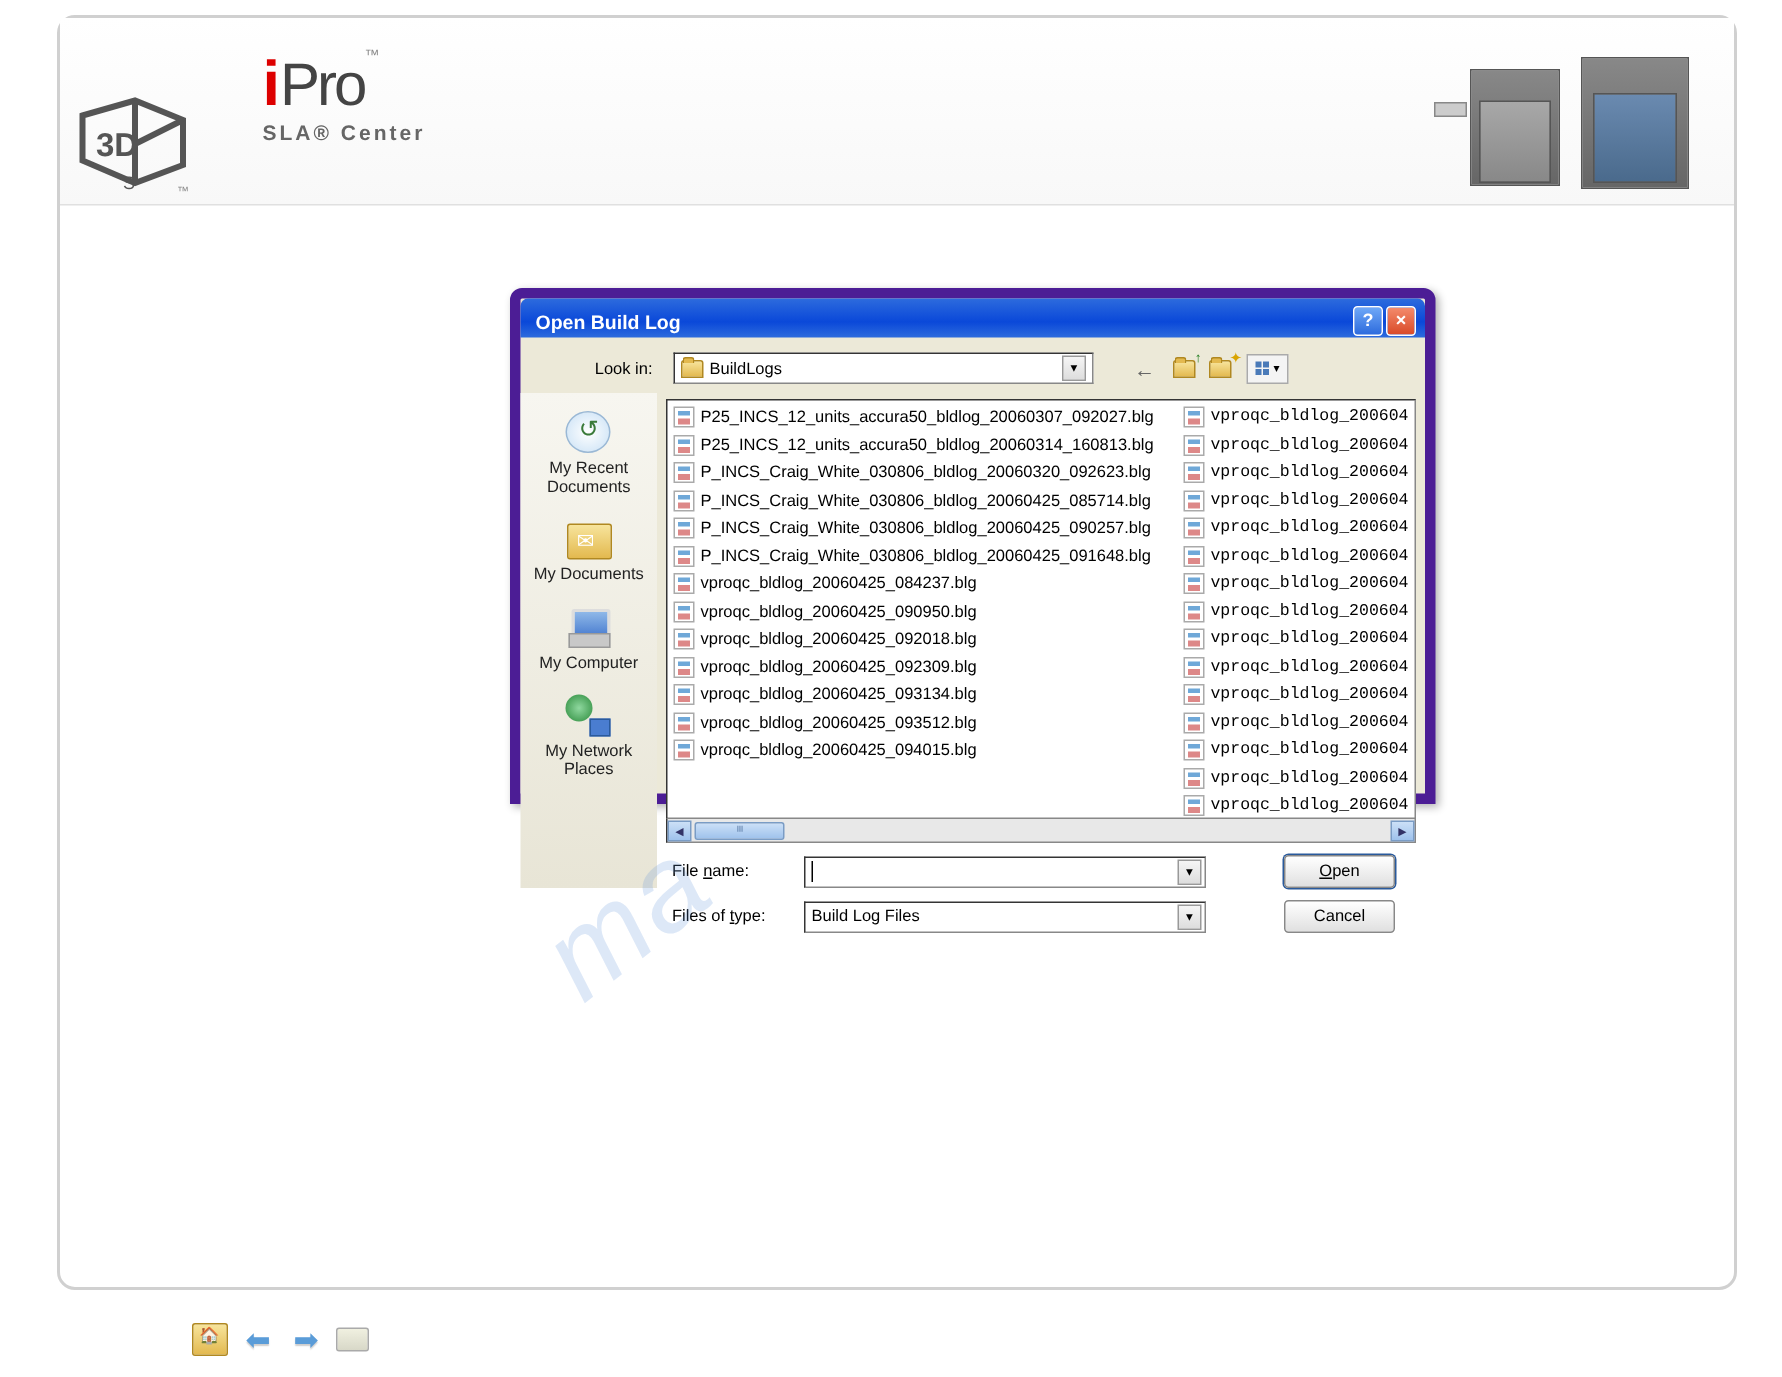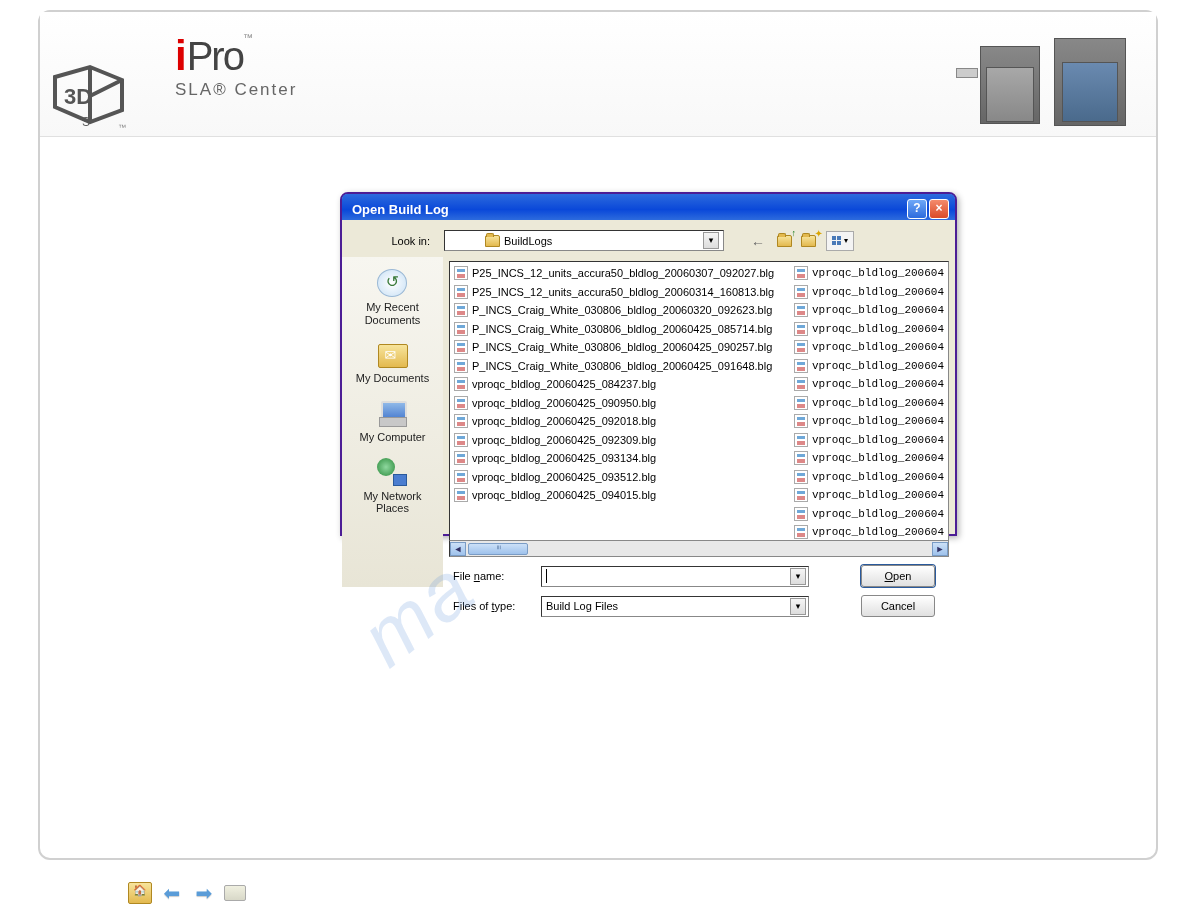--- a/index.html
+++ b/index.html
@@ -37,40 +37,40 @@
     height: 70px;
   }
   .logo-ipro {
     position: absolute;
     top: 20px;
     left: 135px;
   }
   .logo-ipro .dot { color: #d00; font-weight: bold; font-size: 42px; }
   .logo-ipro .ipro-text { font-size: 40px; font-weight: normal; color: #444; letter-spacing: -2px; }
   .logo-ipro .tm { font-size: 10px; color: #888; vertical-align: top; }
-  .logo-ipro .sub { font-size: 17px; color: #666; letter-spacing: 2px; font-weight: normal; }
+  .logo-ipro .sub { font-size: 14px; color: #666; letter-spacing: 2px; font-weight: bold; }
   .printers {
     position: absolute;
     right: 20px;
     top: 20px;
     width: 180px;
     height: 95px;
   }
   .printer-box {
     position: absolute;
     background: linear-gradient(#888, #666);
     border: 1px solid #555;
   }
   .dialog {
     position: absolute;
     top: 180px;
     left: 300px;
     width: 617px;
     height: 344px;
-    border: 2px solid #4c1d95;
+    border: 7px solid #4c1d95;
     border-radius: 8px 8px 0 0;
     background: #ece9d8;
     box-shadow: 2px 2px 6px rgba(0,0,0,0.3);
   }
   .titlebar {
     height: 26px;
     background: linear-gradient(#2d6bdd, #0a48d9 60%, #2d6bdd 100%);
     color: #fff;
     font-weight: bold;
     font-size: 13px;
@@ -461,21 +461,21 @@
       <span>Open Build Log</span>
       <div class="titlebar-buttons">
         <div class="titlebar-btn help">?</div>
         <div class="titlebar-btn close">×</div>
       </div>
     </div>
 
     <div class="toolbar-row">
       <div class="lookin-label">Look in:</div>
       <div class="lookin-select">
-        <span style="display:flex;align-items:center;margin-left:36px;">
+        <span style="display:flex;align-items:center;">
           <span class="folder-glyph"></span>
           <span>BuildLogs</span>
         </span>
         <div class="dd-arrow">▾</div>
       </div>
       <div class="toolbar-icons">
         <div class="tb-icon">←</div>
         <div class="tb-icon tb-folder-up">
           <span class="folder-glyph"></span>
             <span class="arrow-up">↑</span>

